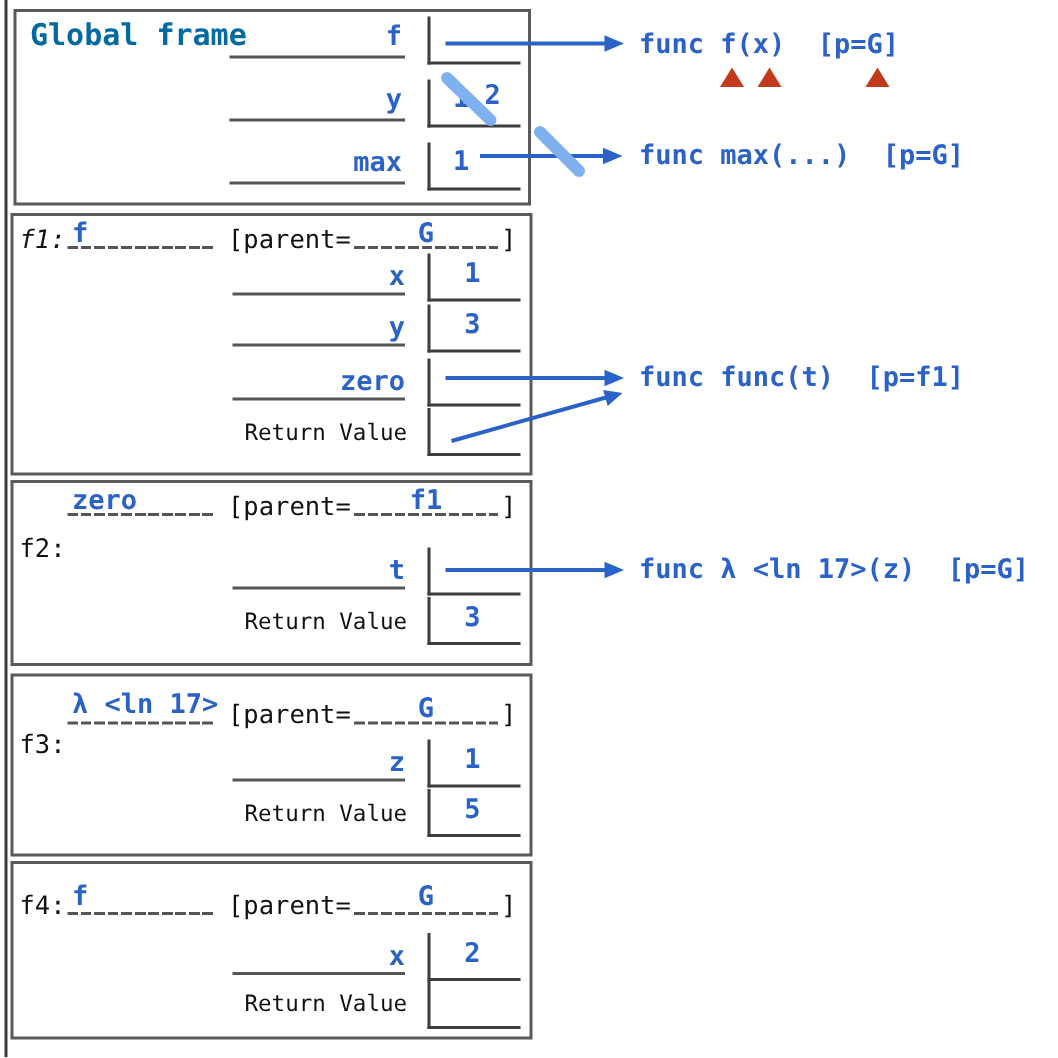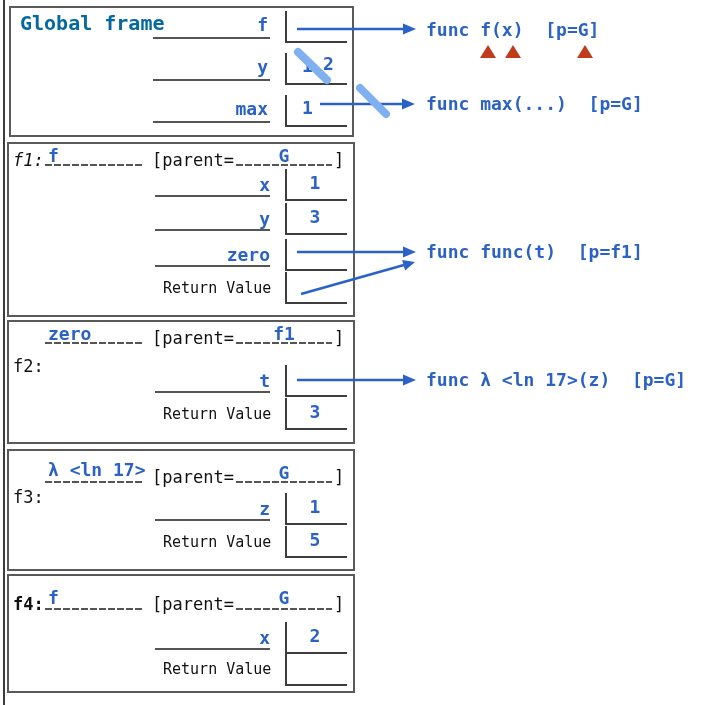--- a/index.html
+++ b/index.html
@@ -106,21 +106,21 @@
   <div class="blue name-col" style="left:155px;top:499px;width:115px;">z</div>
   <div class="uline" style="left:155px;top:519px;width:115px;"></div>
   <div class="vbox" style="left:285px;top:493px;"></div>
   <div class="blue ctr" style="left:285px;top:497px;width:60px;">1</div>
 
   <div class="blk-sm" style="left:163px;top:534px;">Return Value</div>
   <div class="vbox" style="left:285px;top:526px;"></div>
   <div class="blue ctr" style="left:285px;top:530px;width:60px;">5</div>
 
   <div class="frame-box" style="left:7px;top:574px;width:344px;height:115px;"></div>
-  <div class="blk" style="left:13px;top:595px;font-weight:bold;">f4:</div>
+  <div class="blk" style="left:13px;top:595px;">f4:</div>
   <div class="blue" style="left:48px;top:588px;">f</div>
   <div class="blank" style="left:45px;top:608px;width:98px;"></div>
   <div class="blk" style="left:152px;top:595px;">[parent=</div>
   <div class="blank" style="left:236px;top:608px;width:96px;"></div>
   <div class="blue ctr" style="left:236px;top:588px;width:96px;">G</div>
   <div class="blk" style="left:334px;top:595px;">]</div>
 
   <div class="blue name-col" style="left:155px;top:628px;width:115px;">x</div>
   <div class="uline" style="left:155px;top:648px;width:115px;"></div>
   <div class="vbox" style="left:285px;top:622px;"></div>

